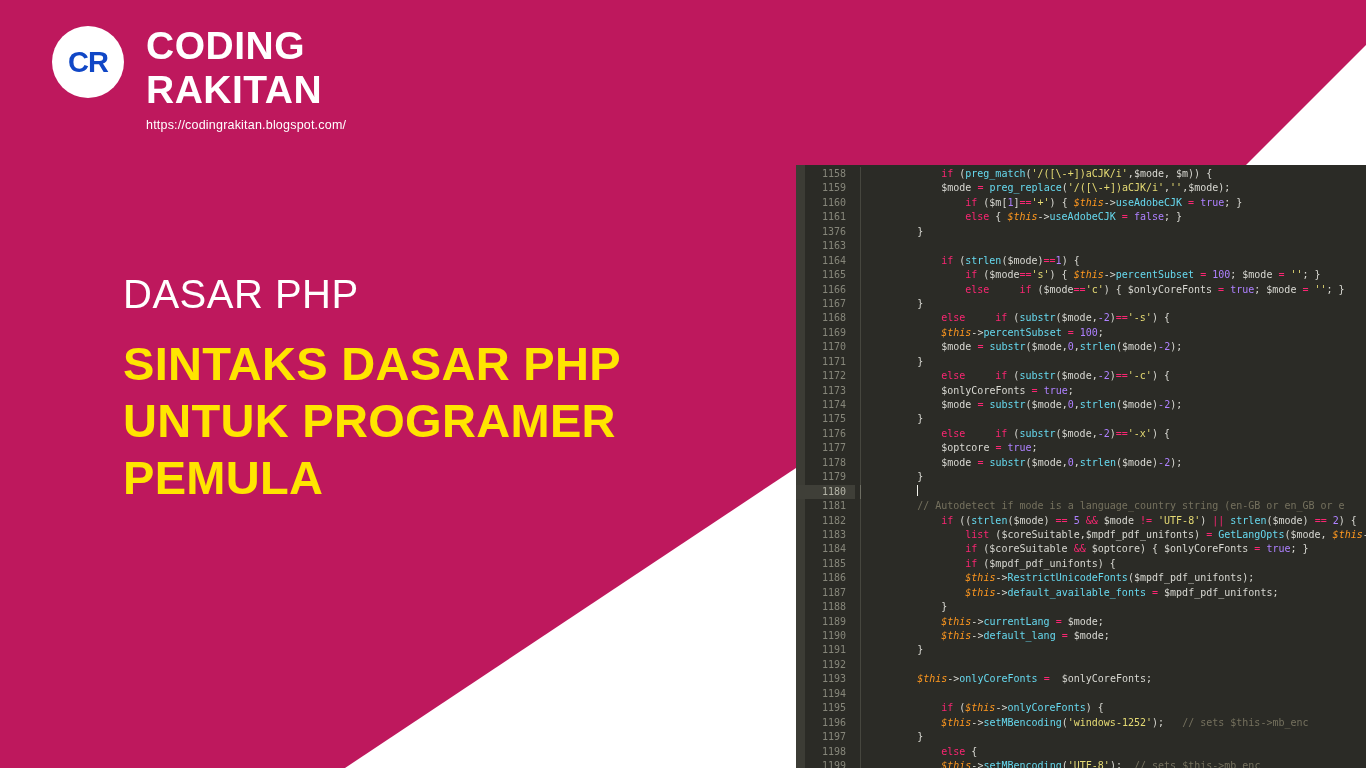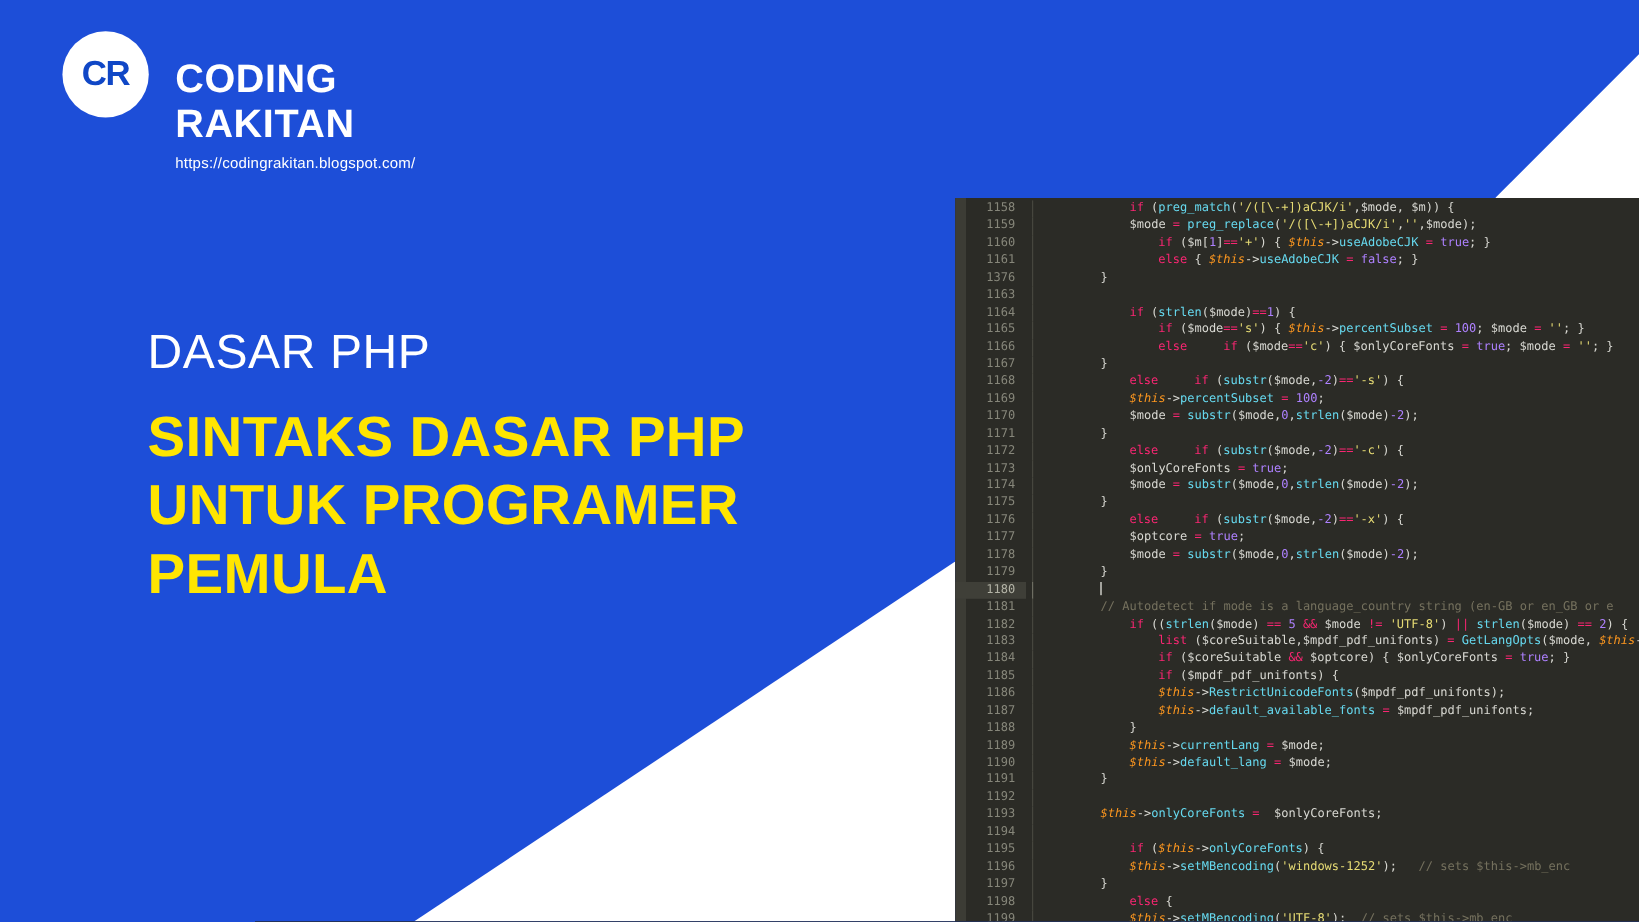--- a/index.html
+++ b/index.html
@@ -6,21 +6,21 @@
   html, body {
     margin: 0;
     padding: 0;
     background: #000;
   }
   #stage {
     position: relative;
     width: 1366px;
     height: 768px;
     overflow: hidden;
-    background: #1d4ed8;
+    background: #be185d;
     font-family: "Liberation Sans", sans-serif;
   }
 
   
   .diag-bottom {
     position: absolute;
     left: 0; top: 0;
     width: 796px;
     height: 768px;
     background: #ffffff;
@@ -64,25 +64,24 @@
     letter-spacing: -1px;
     line-height: 1;
   }
   .logo-text {
     margin-left: 22px;
     padding-top: 2px;
   }
   .logo-title {
     color: #ffffff;
     font-weight: 800;
-    font-size: 33px;
+    font-size: 39px;
     line-height: 1.12;
     letter-spacing: 0.5px;
     white-space: pre-line;
-    margin-top: 24px;
   }
   .logo-url {
     color: #ffffff;
     font-size: 12.5px;
     margin-top: 7px;
     letter-spacing: 0.2px;
   }
 
   
   .headline {

